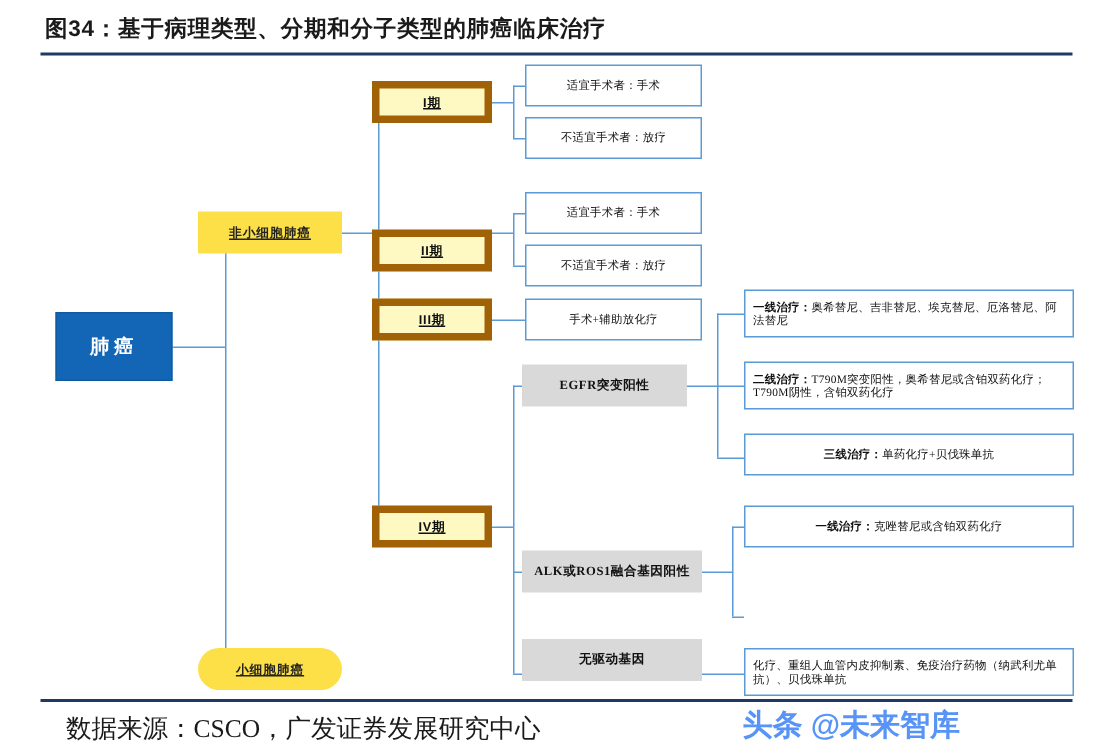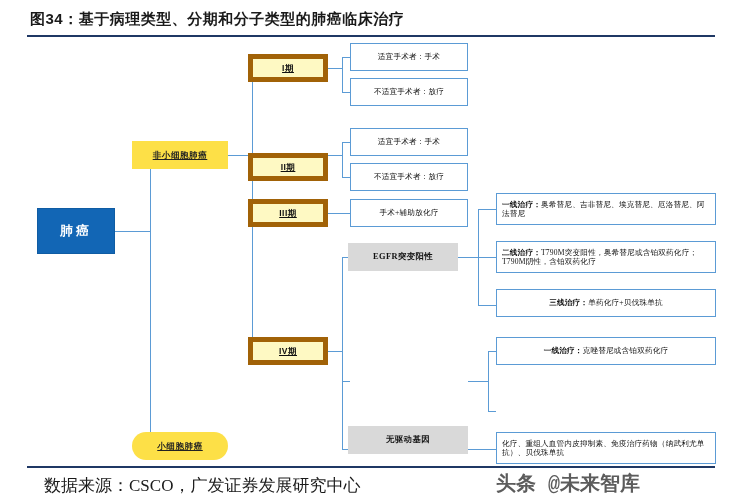--- a/index.html
+++ b/index.html
@@ -21,22 +21,22 @@
   .rule-bottom{position:absolute;left:27px;top:466px;width:688px;height:1.5px;background:#1f3864;}
 
   
   .source{
     position:absolute;left:44px;top:474px;
     font-size:17px;color:#1a1a1a;white-space:nowrap;
     font-family:"Liberation Serif","DejaVu Serif",serif;
   }
   .watermark{
     position:absolute;right:22px;top:470px;
-    font-family:Liberation Mono, monospace;
-    font-size:20px;font-weight:bold;color:#404040;
+    font-family:Liberation Sans, sans-serif;
+    font-size:20px;font-weight:bold;color:#3b82f6;
     white-space:nowrap;letter-spacing:0px;opacity:.85;
   }
 
   
   .node{
     position:absolute;box-sizing:border-box;
     display:flex;align-items:center;justify-content:center;
     line-height:1.25;
   }
   .node-root{
@@ -133,20 +133,21 @@
 
   <div class="node node-tx" style="left:350px;top:43px;width:118px;height:28px;">适宜手术者：手术</div>
   <div class="node node-tx" style="left:350px;top:78px;width:118px;height:28px;">不适宜手术者：放疗</div>
 
   <div class="node node-tx" style="left:350px;top:128px;width:118px;height:28px;">适宜手术者：手术</div>
   <div class="node node-tx" style="left:350px;top:163px;width:118px;height:28px;">不适宜手术者：放疗</div>
 
   <div class="node node-tx" style="left:350px;top:199px;width:118px;height:28px;">手术+辅助放化疗</div>
 
   <div class="node node-gray" style="left:348px;top:243px;width:110px;height:28px;">EGFR突变阳性</div>
+  <div class="node node-gray" style="left:348px;top:367px;width:120px;height:28px;">ALK或ROS1融合基因阳性</div>
   <div class="node node-gray" style="left:348px;top:426px;width:120px;height:28px;">无驱动基因</div>
 
   <div class="node node-tx" style="left:496px;top:193px;width:220px;height:32px;">
     <span><b>一线治疗：</b><span>奥希替尼、吉非替尼、埃克替尼、厄洛替尼、阿法替尼</span></span>
   </div>
 
   <div class="node node-tx" style="left:496px;top:241px;width:220px;height:32px;">
     <span><b>二线治疗：</b><span>T790M突变阳性，奥希替尼或含铂双药化疗；T790M阴性，含铂双药化疗</span></span>
   </div>
 

